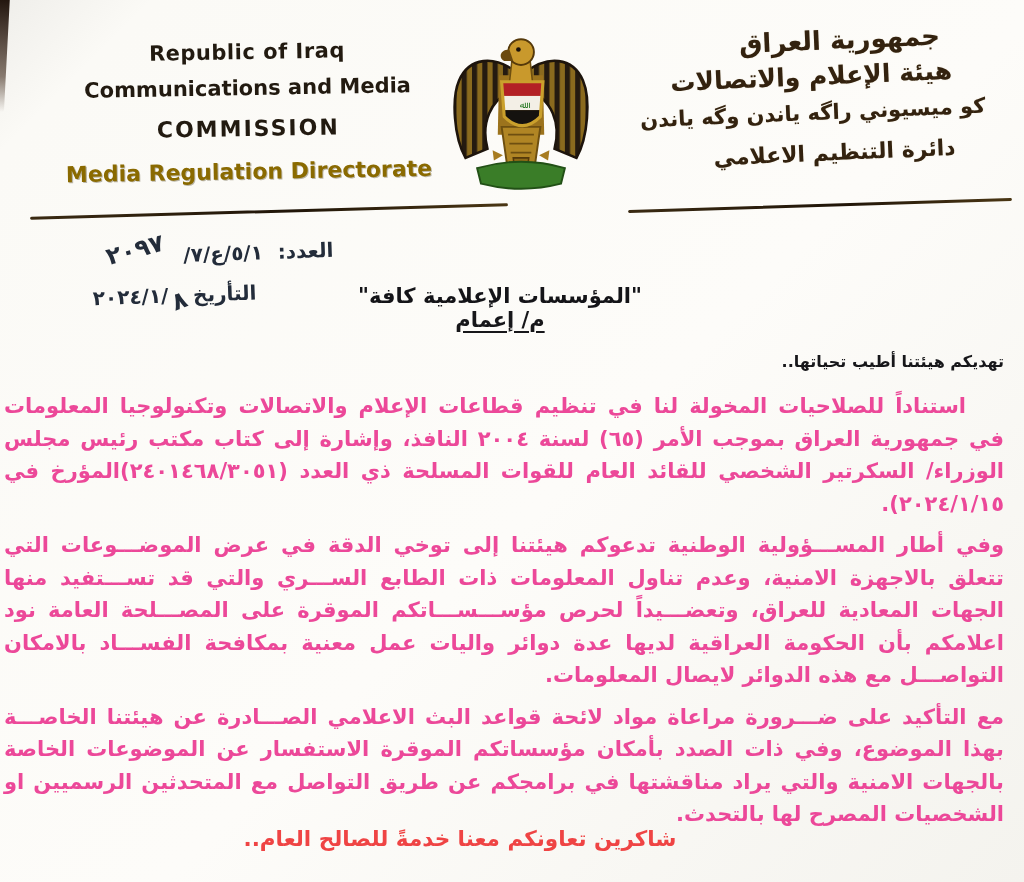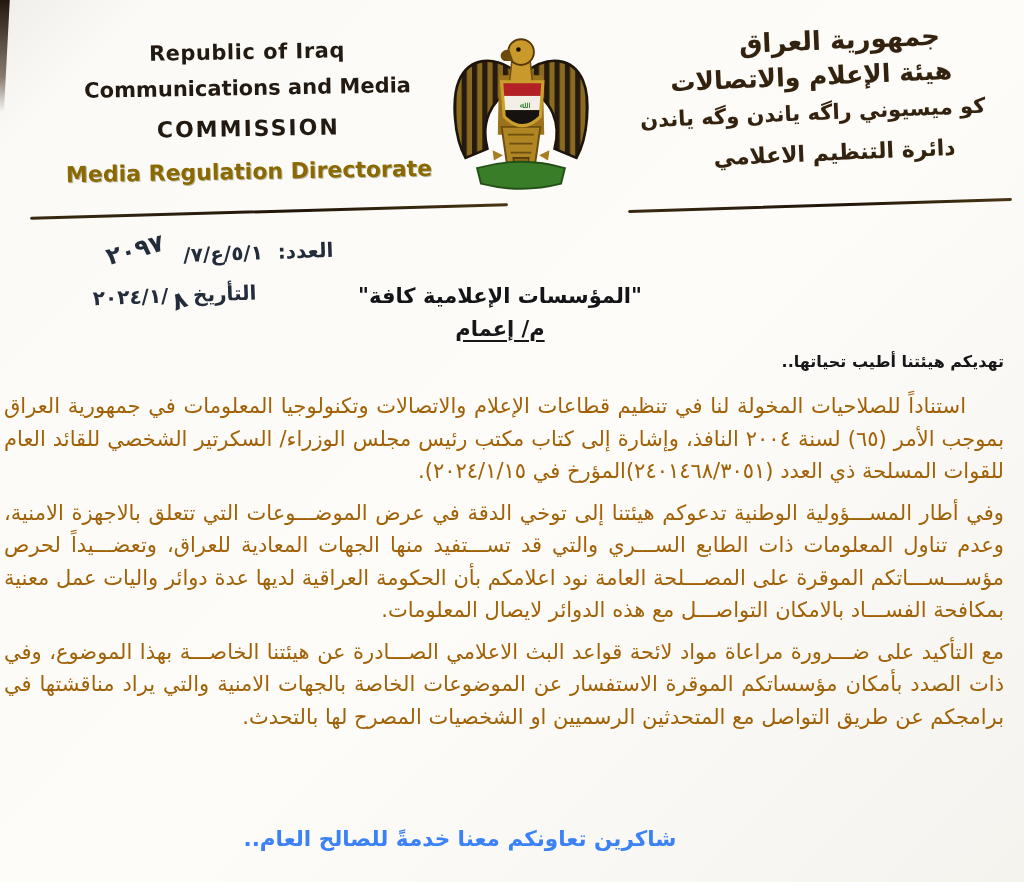--- a/index.html
+++ b/index.html
@@ -35,29 +35,29 @@
     color:#232c3a;font-weight:bold;font-size:20px;width:300px;}
   .ref-line{white-space:nowrap;}
   .ref-line .lbl{margin-left:8px;}
   .ref-line2{margin-top:12px;padding-left:58px;text-align:left;}
   .hw{display:inline-block;font-weight:600;}
   .hw-num{transform:rotate(-13deg) translateY(-6px);font-size:24px;letter-spacing:3px;margin-right:10px;}
   .hw-day{transform:rotate(-18deg) translateY(7px);font-size:24px;margin:0 1px;}
   
   .addressee{position:absolute;left:0;top:284px;width:1000px;text-align:center;direction:rtl;}
   .addr-title{font-size:21px;font-weight:bold;color:#141418;}
-  .addr-subject{font-size:21px;font-weight:bold;margin-top:9px;text-decoration:underline;text-underline-offset:4px;}
+  .addr-subject{font-size:21px;font-weight:bold;text-decoration:underline;text-underline-offset:4px;}
   
   .greeting{position:absolute;right:20px;top:352px;direction:rtl;font-size:16px;font-weight:bold;}
   .body-text{position:absolute;left:4px;right:20px;top:390px;direction:rtl;
-    font-size:21px;line-height:32.5px;text-align:justify;font-weight:400;color:#a16207;}
+    font-size:21px;line-height:32.5px;text-align:justify;font-weight:700;color:#ec4899;}
   .body-text p{margin:0 0 9px 0;}
   .body-text p.indent{text-indent:38px;}
   .closing{position:absolute;left:0;top:826px;width:920px;text-align:center;direction:rtl;
-    font-size:21.5px;font-weight:bold;color:#3b82f6;}
+    font-size:21.5px;font-weight:bold;color:#ef4444;}
 </style>
 </head>
 <body>
 
 <div class="paper">
 
   <div class="scan-streak"></div>
 
   <div class="hdr-en">
     <div class="l1">Republic of Iraq</div>

